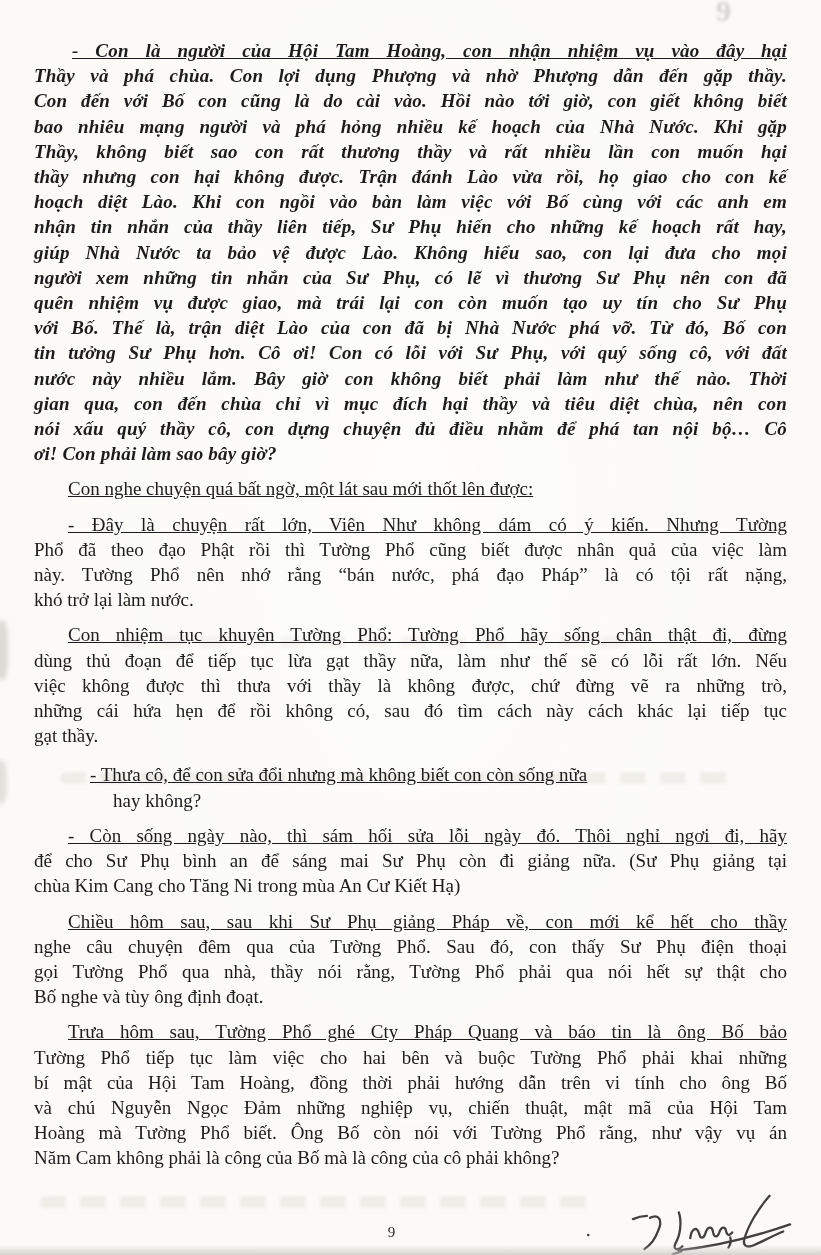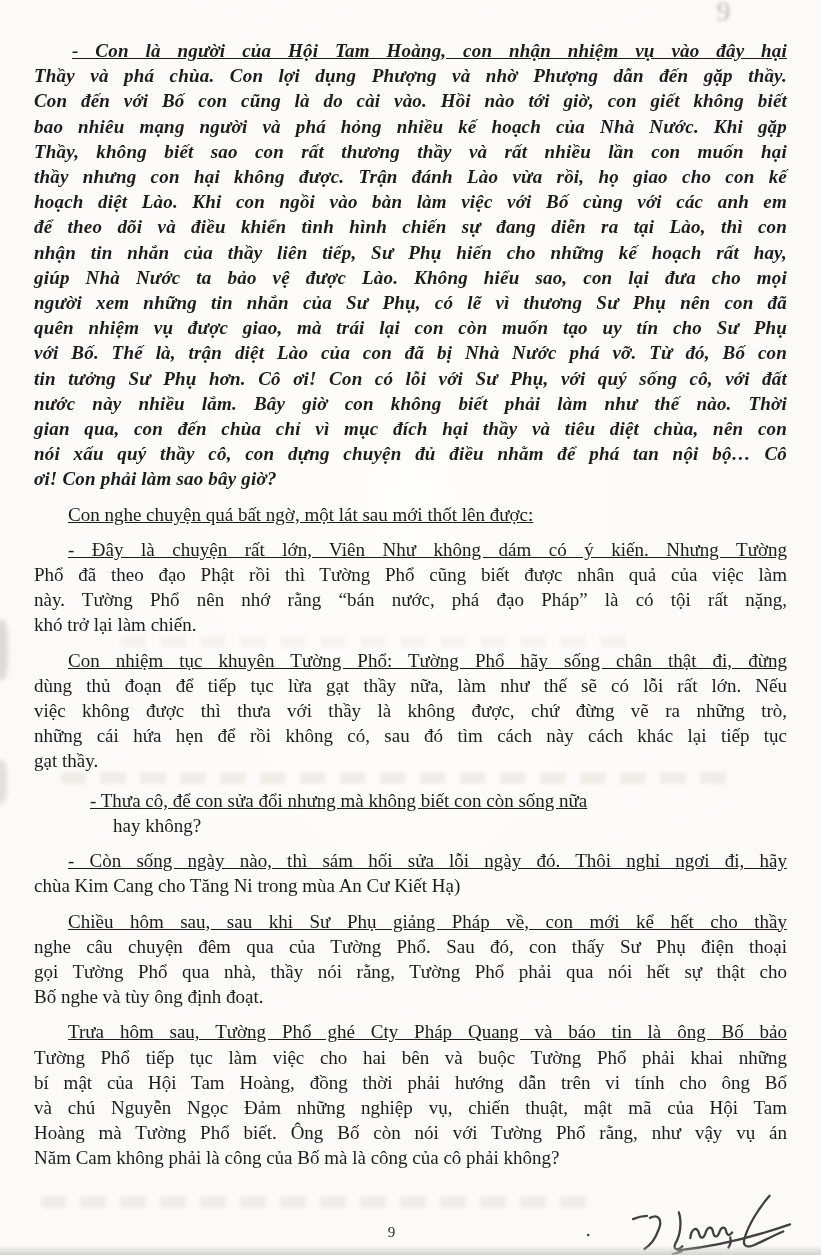--- a/index.html
+++ b/index.html
@@ -69,54 +69,54 @@
 
   <div class="text-block" style="color: rgb(28, 28, 28);">
       <div class="para quote">
         <div class="line">- Con là người của Hội Tam Hoàng, con nhận nhiệm vụ vào đây hại</div>
         <div class="line">Thầy và phá chùa. Con lợi dụng Phượng và nhờ Phượng dẫn đến gặp thầy.</div>
         <div class="line">Con đến với Bố con cũng là do cài vào. Hồi nào tới giờ, con giết không biết</div>
         <div class="line">bao nhiêu mạng người và phá hỏng nhiều kế hoạch của Nhà Nước. Khi gặp</div>
         <div class="line">Thầy, không biết sao con rất thương thầy và rất nhiều lần con muốn hại</div>
         <div class="line">thầy nhưng con hại không được. Trận đánh Lào vừa rồi, họ giao cho con kế</div>
         <div class="line">hoạch diệt Lào. Khi con ngồi vào bàn làm việc với Bố cùng với các anh em</div>
-        <div class="line">để theo dõi và điều khiển tình hình chiến sự đang diễn ra tại Lào, thì con</div>
         <div class="line">nhận tin nhắn của thầy liên tiếp, Sư Phụ hiến cho những kế hoạch rất hay,</div>
         <div class="line">giúp Nhà Nước ta bảo vệ được Lào. Không hiểu sao, con lại đưa cho mọi</div>
         <div class="line">người xem những tin nhắn của Sư Phụ, có lẽ vì thương Sư Phụ nên con đã</div>
         <div class="line">quên nhiệm vụ được giao, mà trái lại con còn muốn tạo uy tín cho Sư Phụ</div>
         <div class="line">với Bố. Thế là, trận diệt Lào của con đã bị Nhà Nước phá vỡ. Từ đó, Bố con</div>
         <div class="line">tin tưởng Sư Phụ hơn. Cô ơi! Con có lỗi với Sư Phụ, với quý sống cô, với đất</div>
         <div class="line">nước này nhiều lắm. Bây giờ con không biết phải làm như thế nào. Thời</div>
         <div class="line">gian qua, con đến chùa chỉ vì mục đích hại thầy và tiêu diệt chùa, nên con</div>
         <div class="line">nói xấu quý thầy cô, con dựng chuyện đủ điều nhằm để phá tan nội bộ… Cô</div>
         <div class="line last">ơi! Con phải làm sao bây giờ?</div>
       </div>
       <div class="para body">
         <div class="line last">Con nghe chuyện quá bất ngờ, một lát sau mới thốt lên được:</div>
       </div>
       <div class="para body">
         <div class="line">- Đây là chuyện rất lớn, Viên Như không dám có ý kiến. Nhưng Tường</div>
         <div class="line">Phổ đã theo đạo Phật rồi thì Tường Phổ cũng biết được nhân quả của việc làm</div>
         <div class="line">này. Tường Phổ nên nhớ rằng “bán nước, phá đạo Pháp” là có tội rất nặng,</div>
-        <div class="line last">khó trở lại làm chiến.</div>
+        <div class="line last">khó trở lại làm nước.</div>
       </div>
       <div class="para body">
         <div class="line">Con nhiệm tục khuyên Tường Phổ: Tường Phổ hãy sống chân thật đi, đừng</div>
         <div class="line">dùng thủ đoạn để tiếp tục lừa gạt thầy nữa, làm như thế sẽ có lỗi rất lớn. Nếu</div>
         <div class="line">việc không được thì thưa với thầy là không được, chứ đừng vẽ ra những trò,</div>
         <div class="line">những cái hứa hẹn để rồi không có, sau đó tìm cách này cách khác lại tiếp tục</div>
         <div class="line last">gạt thầy.</div>
       </div>
       <div class="para reply">
         <div class="line">- Thưa cô, để con sửa đổi nhưng mà không biết con còn sống nữa</div>
         <div class="line last">hay không?</div>
       </div>
       <div class="para body">
         <div class="line">- Còn sống ngày nào, thì sám hối sửa lỗi ngày đó. Thôi nghỉ ngơi đi, hãy</div>
+        <div class="line">để cho Sư Phụ bình an để sáng mai Sư Phụ còn đi giảng nữa. (Sư Phụ giảng tại</div>
         <div class="line last">chùa Kim Cang cho Tăng Ni trong mùa An Cư Kiết Hạ)</div>
       </div>
       <div class="para body">
         <div class="line">Chiều hôm sau, sau khi Sư Phụ giảng Pháp về, con mới kể hết cho thầy</div>
         <div class="line">nghe câu chuyện đêm qua của Tường Phổ. Sau đó, con thấy Sư Phụ điện thoại</div>
         <div class="line">gọi Tường Phổ qua nhà, thầy nói rằng, Tường Phổ phải qua nói hết sự thật cho</div>
         <div class="line last">Bố nghe và tùy ông định đoạt.</div>
       </div>
       <div class="para body">
         <div class="line">Trưa hôm sau, Tường Phổ ghé Cty Pháp Quang và báo tin là ông Bố bảo</div>

